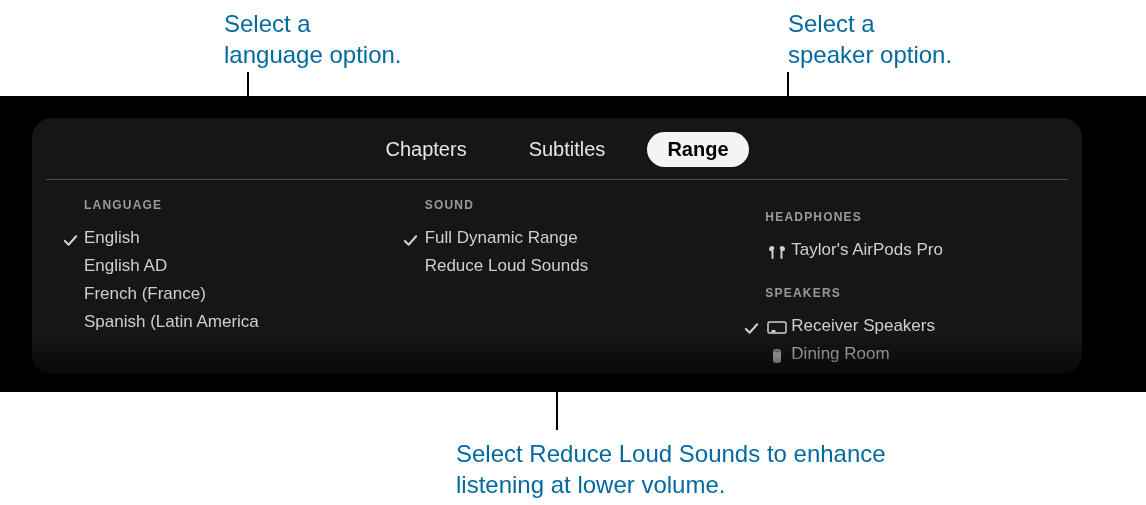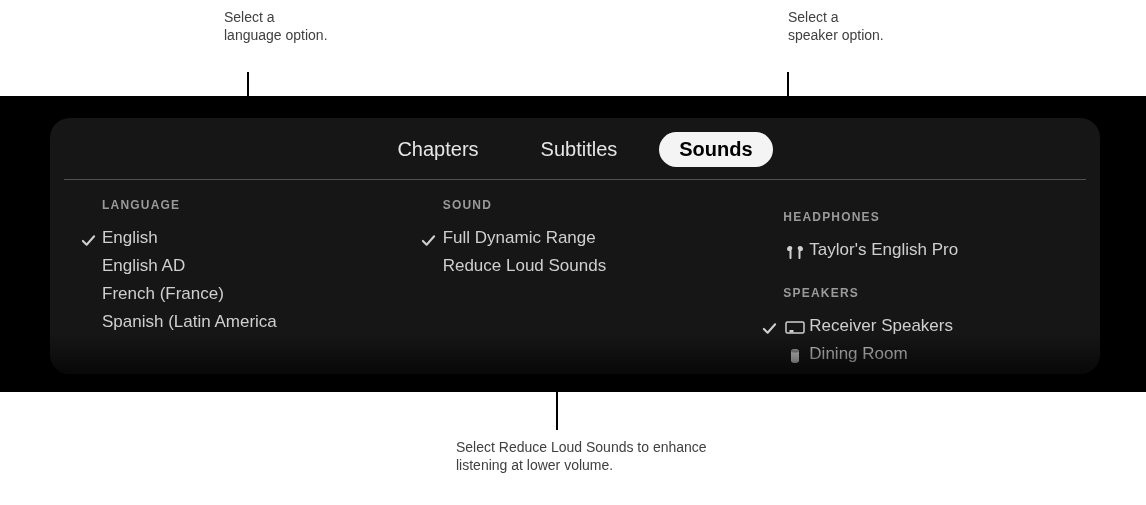--- a/index.html
+++ b/index.html
@@ -6,40 +6,40 @@
   body {
     width: 1146px;
     height: 505px;
     background: #ffffff;
     font-family: -apple-system, "Helvetica Neue", Helvetica, Arial, sans-serif;
     position: relative;
     overflow: hidden;
   }
   .annotation {
     position: absolute;
-    font-size: 14px;
+    font-size: 24px;
     line-height: 1.3;
-    color: #404040;
+    color: #0369a1;
     font-weight: 400;
   }
   .callout-line {
     position: absolute;
     background: #000;
   }
   .screen {
     position: absolute;
     left: 0;
     top: 96px;
     width: 1146px;
     height: 296px;
     background: #000;
   }
   .panel {
     position: absolute;
-    left: 50px;
+    left: 32px;
     top: 118px;
     width: 1050px;
     height: 256px;
     background: rgba(40,40,40,0.55);
     border-radius: 20px;
     overflow: hidden;
   }
   .panel-inner-fade {
     position: absolute;
     left: 0; right: 0; bottom: 0;
@@ -136,21 +136,21 @@
 <div class="callout-line" style="left:787px; top:72px; width:2px; height:130px;"></div>
 <div class="callout-line" style="left:556px; top:264px; width:2px; height:166px;"></div>
 
 <div class="screen"></div>
 
 <div class="panel">
 
   <div class="tabs">
     <div class="tab">Chapters</div>
     <div class="tab">Subtitles</div>
-    <div class="tab active">Sounds</div>
+    <div class="tab active">Range</div>
   </div>
 
   <div class="divider"></div>
 
   <div class="columns">
 
     <div class="col">
       <div class="col-heading">LANGUAGE</div>
 
       <div class="item">
@@ -202,21 +202,21 @@
       <div class="item">
         <span class="check-slot"></span>
         <span class="icon-slot">
           <svg width="18" height="16" viewBox="0 0 18 16">
             <g fill="#cfcfcf">
               <path d="M4 2 C2 2 1 3.5 1 5 C1 6.5 2.3 7.2 3.5 7.2 L3.5 14 C3.5 14.6 4 15 4.5 15 C5 15 5.5 14.6 5.5 14 L5.5 6 C6 5.5 6.3 4.8 6.3 4 C6.3 2.8 5.2 2 4 2 Z"></path>
               <path d="M14 2 C16 2 17 3.5 17 5 C17 6.5 15.7 7.2 14.5 7.2 L14.5 14 C14.5 14.6 14 15 13.5 15 C13 15 12.5 14.6 12.5 14 L12.5 6 C12 5.5 11.7 4.8 11.7 4 C11.7 2.8 12.8 2 14 2 Z"></path>
             </g>
           </svg>
         </span>
-        <span class="item-label">Taylor's English Pro</span>
+        <span class="item-label">Taylor's AirPods Pro</span>
       </div>
 
       <div class="col-heading" style="margin-top:26px;">SPEAKERS</div>
 
       <div class="item">
         <span class="check-slot">
             <span class="check-mark">
               <svg viewBox="0 0 16 16">
                 <path d="M2 8.5 L6 12.5 L14 3.5" stroke="#cfcfcf" stroke-width="2.2" fill="none" stroke-linecap="round" stroke-linejoin="round"></path>
               </svg>

